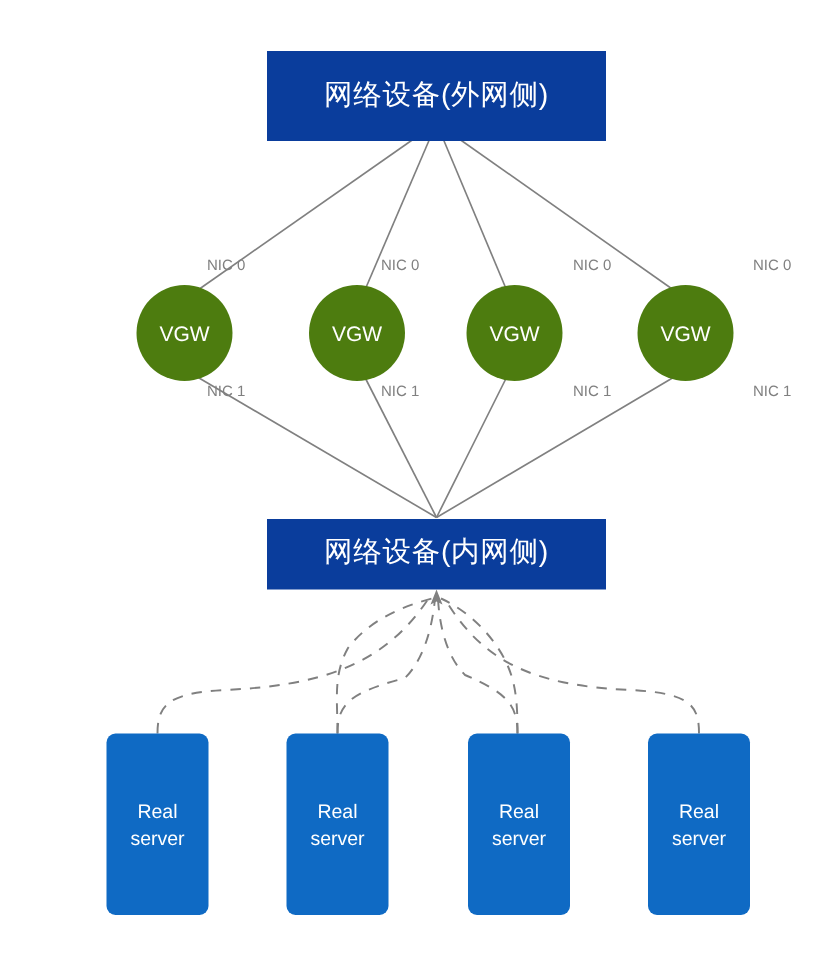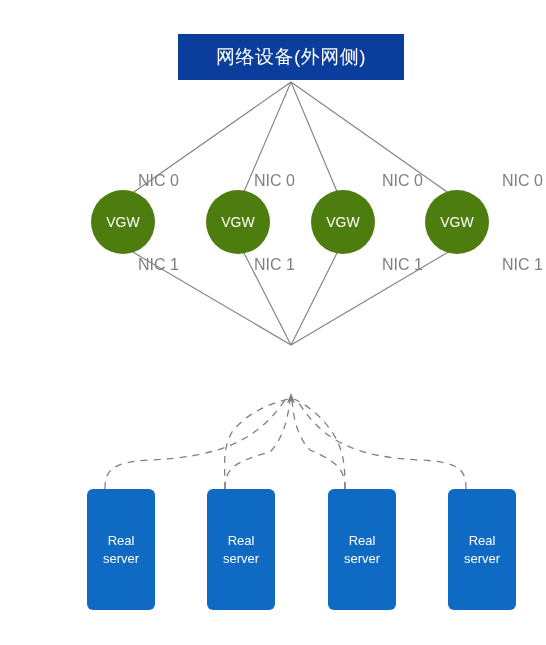--- a/index.html
+++ b/index.html
@@ -36,21 +36,21 @@
   }
   .device-box {
     font-size: 19px;
     letter-spacing: 0.5px;
     line-height: 1.2;
   }
   #device-outer {
     left: 178px;
     top: 34px;
     width: 226px;
-    height: 46px;
+    height: 60px;
   }
   #device-inner {
     left: 178px;
     top: 346px;
     width: 226px;
     height: 47px;
   }
   .vgw-circle {
     position: absolute;
     width: 64px;
@@ -59,41 +59,40 @@
     background: #4d7c0f;
     color: #ffffff;
     font-size: 14px;
     display: flex;
     align-items: center;
     justify-content: center;
     box-sizing: border-box;
   }
   .nic-label {
     position: absolute;
-    font-size: 16px;
+    font-size: 10px;
     color: #808080;
     white-space: nowrap;
     line-height: 1;
     padding-left: 48px;
   }
   .server-box {
     position: absolute;
     width: 68px;
     height: 121px;
     border-radius: 6px;
     background: #0f6ac4;
     color: #ffffff;
     font-size: 13px;
     line-height: 1.35;
     display: flex;
     align-items: center;
     justify-content: center;
     text-align: center;
     box-sizing: border-box;
-    margin-left: 16px;
   }
   .server-label {
     display: block;
     white-space: pre-line;
   }
 </style>
 </head>
 <body>
 
 <div id="diagram-canvas">
@@ -124,20 +123,23 @@
     </g>
 
     <polygon points="291,393 287,403 291,401 295,403" fill="#808080"></polygon>
 
   </svg>
 
   <div class="node-box device-box" id="device-outer">
     <span>网络设备(外网侧)</span>
   </div>
 
+  <div class="node-box device-box" id="device-inner">
+    <span>网络设备(内网侧)</span>
+  </div>
 
   <div class="vgw-circle" style="left:91px; top:190px;">
     <span>VGW</span>
   </div>
   <span class="nic-label" style="left:90px; top:173px;">NIC 0</span>
   <span class="nic-label" style="left:90px; top:257px;">NIC 1</span>
 
   <div class="vgw-circle" style="left:206px; top:190px;">
     <span>VGW</span>
   </div>

